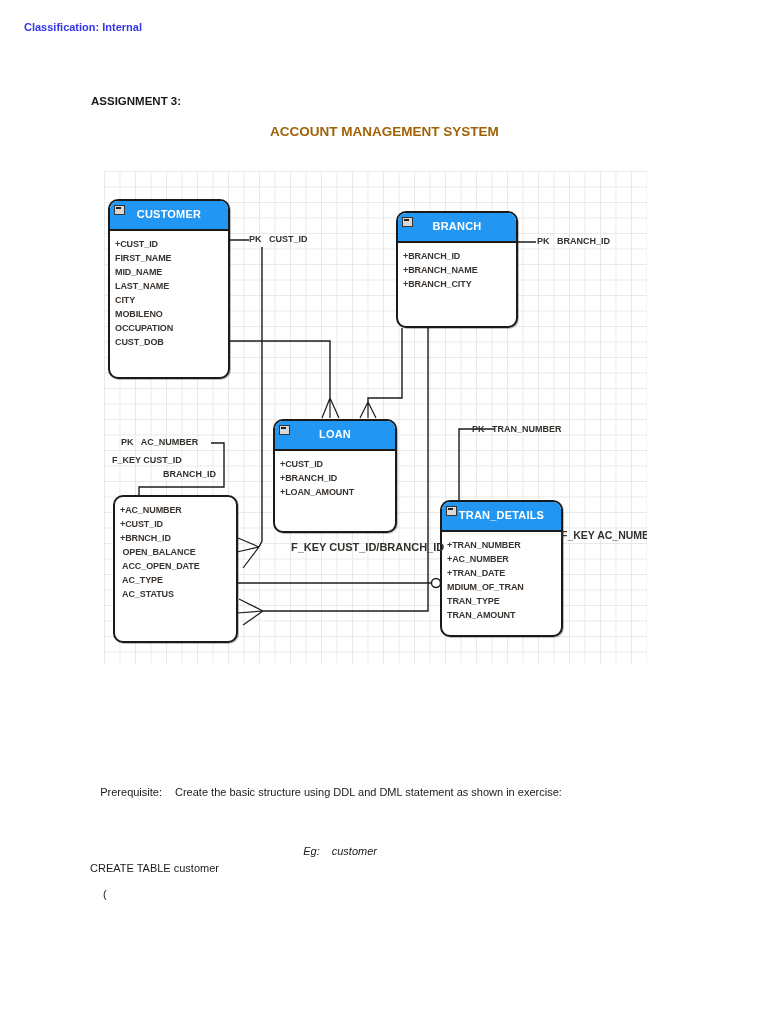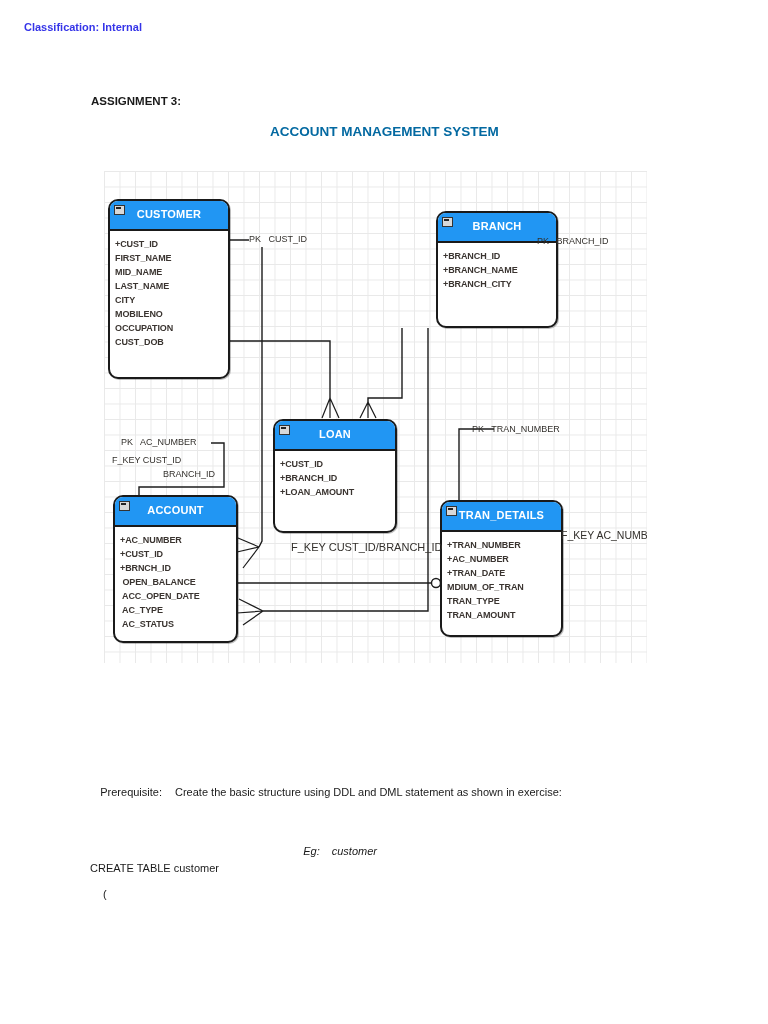--- a/index.html
+++ b/index.html
@@ -1,41 +1,41 @@
 <!DOCTYPE html>
 <html><head>
 <meta charset="utf-8">
 <style>
   html,body{margin:0;padding:0;background:#ffffff;}
   .page{position:relative;width:647px;height:1024px;background:#fff;overflow:hidden;
         font-family:"Liberation Sans",sans-serif;}
   .classification{position:absolute;left:24px;top:21px;font-size:11px;font-weight:bold;color:#3534e8;}
   .assignment{position:absolute;left:91px;top:95px;font-size:11.5px;font-weight:bold;color:#1a1a1a;}
-  .doc-title{position:absolute;left:270px;top:124px;font-size:13.5px;font-weight:bold;color:#0369a1;}
+  .doc-title{position:absolute;left:270px;top:124px;font-size:13.5px;font-weight:bold;color:#a16207;}
 
   .diagram{position:absolute;left:0;top:0;width:768px;height:1024px;}
   .grid{position:absolute;left:104px;top:171px;width:552px;height:492px;
     background-image:linear-gradient(to right,#e9e9e9 1px,transparent 1px),
                      linear-gradient(to bottom,#e9e9e9 1px,transparent 1px);
     background-size:15.5px 15.5px;}
   .connectors{position:absolute;left:0;top:0;}
 
   .entity{position:absolute;background:#fff;border:2px solid #1a1a1a;border-radius:10px;
           box-sizing:border-box;overflow:hidden;box-shadow:1px 1px 0 rgba(0,0,0,.25);}
   .ehead{position:relative;height:28px;background:#2196f3;border-bottom:2px solid #1a1a1a;
          color:#fff;font-weight:bold;font-size:11px;text-align:center;line-height:27px;
          letter-spacing:.2px;}
   .eicon{position:absolute;left:4px;top:4px;width:9px;height:8px;background:#d8d8d8;
          border:1px solid #333;}
   .eicon::after{content:"";position:absolute;left:1px;top:1px;width:5px;height:2px;background:#222;}
   .ebody{padding:6px 0 0 5px;}
   .field{height:14px;line-height:14px;font-size:9px;font-weight:bold;color:#3a3430;
          white-space:pre;letter-spacing:-0.1px;}
 
-  .lbl{position:absolute;font-size:9px;font-weight:normal;color:#33302c;white-space:pre;}
+  .lbl{position:absolute;font-size:9px;font-weight:bold;color:#33302c;white-space:pre;}
   .lbl-big{font-size:10.5px;}
 
   .btext{position:absolute;font-size:11px;color:#1a1a1a;white-space:pre;}
 </style>
 </head>
 <body>
 
 <div class="page">
 
   <div class="classification">Classification: Internal</div>
@@ -103,21 +103,21 @@
           <div class="field">FIRST_NAME</div>
           <div class="field">MID_NAME</div>
           <div class="field">LAST_NAME</div>
           <div class="field">CITY</div>
           <div class="field">MOBILENO</div>
           <div class="field">OCCUPATION</div>
           <div class="field">CUST_DOB</div>
         </div>
     </div>
 
-    <div class="entity" style="left:396px;top:211px;width:122px;height:117px;margin-left:40px;">
+    <div class="entity" style="left:396px;top:211px;width:122px;height:117px;">
       <div class="ehead">
         <span class="eicon"></span>
         <span>BRANCH</span>
       </div>
       <div class="ebody">
           <div class="field">+BRANCH_ID</div>
           <div class="field">+BRANCH_NAME</div>
           <div class="field">+BRANCH_CITY</div>
         </div>
     </div>
@@ -128,24 +128,20 @@
         <span>LOAN</span>
       </div>
       <div class="ebody">
           <div class="field">+CUST_ID</div>
           <div class="field">+BRANCH_ID</div>
           <div class="field">+LOAN_AMOUNT</div>
         </div>
     </div>
 
     <div class="entity" style="left:113px;top:495px;width:125px;height:148px;">
-      <div class="ehead">
-        <span class="eicon"></span>
-        <span>ACCOUNT</span>
-      </div>
       <div class="ebody">
           <div class="field">+AC_NUMBER</div>
           <div class="field">+CUST_ID</div>
           <div class="field">+BRNCH_ID</div>
           <div class="field"> OPEN_BALANCE</div>
           <div class="field"> ACC_OPEN_DATE</div>
           <div class="field"> AC_TYPE</div>
           <div class="field"> AC_STATUS</div>
         </div>
     </div>

